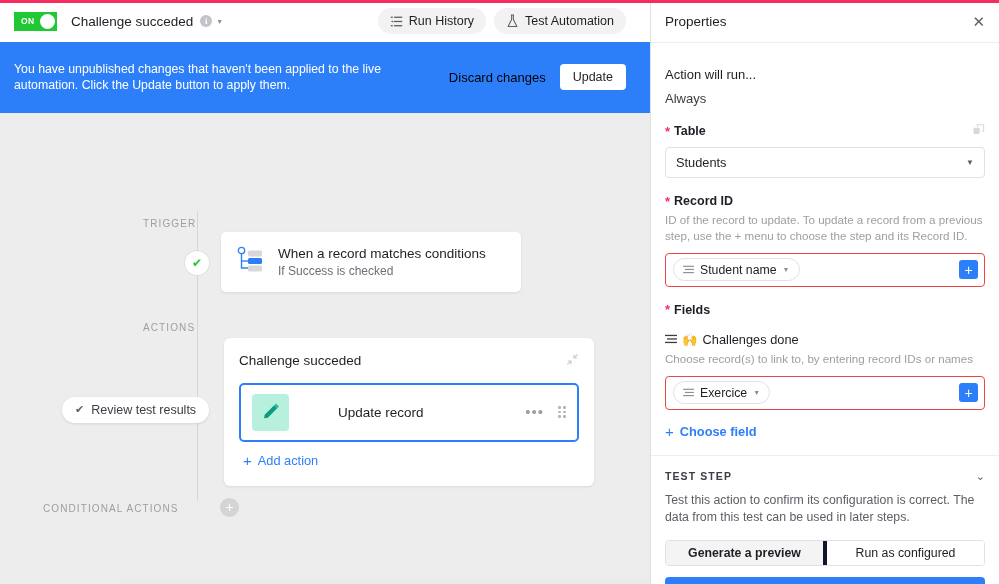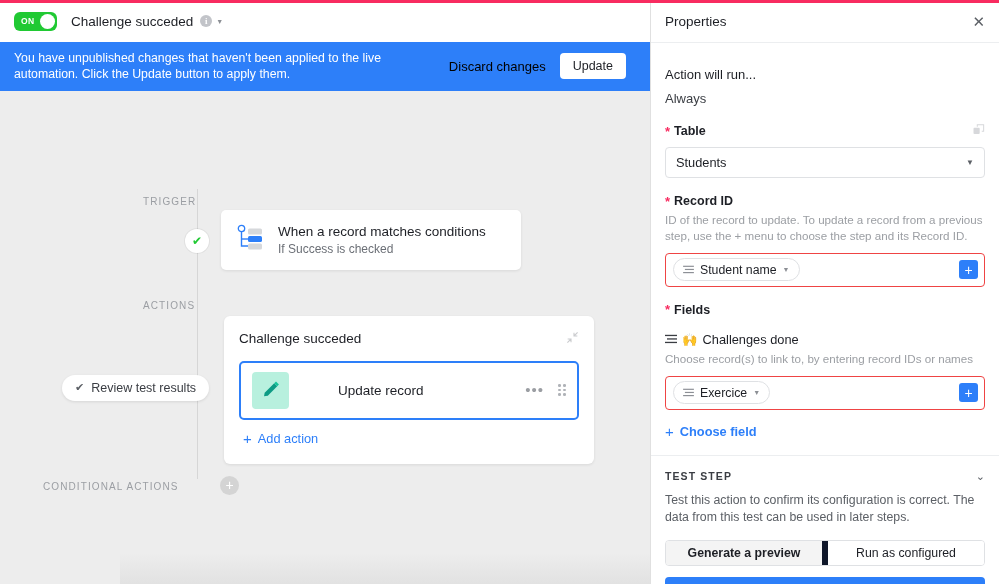--- a/index.html
+++ b/index.html
@@ -23,21 +23,21 @@
     background: #ededed; overflow: hidden;
     border-right: 1px solid #e0e0e0;
   }
 
   
   .topbar {
     height: 42px; background: #fff; display: flex; align-items: center;
     padding: 0 14px; position: relative; z-index: 20;
   }
   .toggle {
-    width: 43px; height: 19px; border-radius: 6px; background: #20c933;
+    width: 43px; height: 19px; border-radius: 0; background: #20c933;
     position: relative; display: flex; align-items: center; flex: none;
     cursor: pointer;
   }
   .toggle .tlabel {
     color: #fff; font-size: 8.5px; font-weight: bold; letter-spacing: .4px;
     margin-left: 7px;
   }
   .toggle .knob {
     position: absolute; right: 2px; top: 2px; width: 15px; height: 15px;
     border-radius: 50%; background: #fff;
@@ -58,21 +58,21 @@
   .pill-btn {
     display: flex; align-items: center; gap: 6px;
     background: #f2f2f2; border-radius: 14px; height: 26px;
     padding: 0 12px; font-size: 12.5px; color: #1d1f25; cursor: pointer;
   }
   .pill-btn svg { flex: none; }
 
   
   .banner {
     background: #2d7ff9; color: #fff; display: flex; align-items: center;
-    padding: 8px 14px; min-height: 45px; position: relative; z-index: 19;
+    padding: 19px 14px; min-height: 45px; position: relative; z-index: 19;
   }
   .banner-text { font-size: 12.3px; line-height: 1.33; max-width: 400px; }
   .banner-right { margin-left: auto; display: flex; align-items: center; gap: 14px; padding-right: 10px; }
   .discard { font-size: 13px; color: #000000; cursor: pointer; }
   .update-btn {
     background: #fff; color: #1d1f25; font-size: 12.5px; border-radius: 4px;
     padding: 6px 13px; cursor: pointer; font-weight: 400;
   }
 
   
@@ -242,21 +242,21 @@
 
   .seg {
     margin-top: 13px; display: flex; border: 1px solid #dfe1e4; border-radius: 4px;
     overflow: hidden; height: 26px;
   }
   .seg div {
     flex: 1; display: flex; align-items: center; justify-content: center;
     font-size: 12.3px; color: #1d1f25; cursor: pointer;
   }
   .seg .on { background: #f4f4f4; font-weight: bold; }
-  .seg .off { background: #fff; border-left: 6px solid #0f172a; }
+  .seg .off { background: #fff; border-left: 4px solid #0f172a; }
 
   .blue-btn-cut {
     margin-top: 11px; height: 30px; background: #2d7ff9; border-radius: 4px;
     cursor: pointer;
   }
 </style>
 </head>
 <body>
 
 <div class="app">
@@ -267,20 +267,39 @@
 
     <div class="topbar">
       <div class="toggle">
         <span class="tlabel">ON</span>
         <span class="knob"></span>
       </div>
       <span class="auto-title">Challenge succeded</span>
       <span class="info-ic">i</span>
       <span class="caret-sm">▼</span>
 
+      <div class="topbar-actions">
+        <div class="pill-btn">
+          <svg width="13" height="13" viewBox="0 0 16 16">
+            <rect x="5" y="2" width="10" height="1.6" fill="#5c6066"></rect>
+            <rect x="5" y="7.2" width="10" height="1.6" fill="#5c6066"></rect>
+            <rect x="5" y="12.4" width="10" height="1.6" fill="#5c6066"></rect>
+            <rect x="1" y="2" width="2.4" height="1.6" fill="#5c6066"></rect>
+            <rect x="1.8" y="7.2" width="2.4" height="1.6" fill="#5c6066"></rect>
+            <rect x="1" y="12.4" width="2.4" height="1.6" fill="#5c6066"></rect>
+          </svg>
+          <span>Run History</span>
+        </div>
+        <div class="pill-btn">
+          <svg width="13" height="14" viewBox="0 0 14 16">
+            <path d="M5.2 1.2 L8.8 1.2 M6 1.2 L6 6.3 L2 14.2 L12 14.2 L8 6.3 L8 1.2" fill="none" stroke="#5c6066" stroke-width="1.2" stroke-linejoin="round"></path>
+          </svg>
+          <span>Test Automation</span>
+        </div>
+      </div>
     </div>
 
     <div class="banner">
       <div class="banner-text">You have unpublished changes that haven't been applied to the live automation. Click the Update button to apply them.</div>
       <div class="banner-right">
         <span class="discard">Discard changes</span>
         <span class="update-btn">Update</span>
       </div>
     </div>
 

